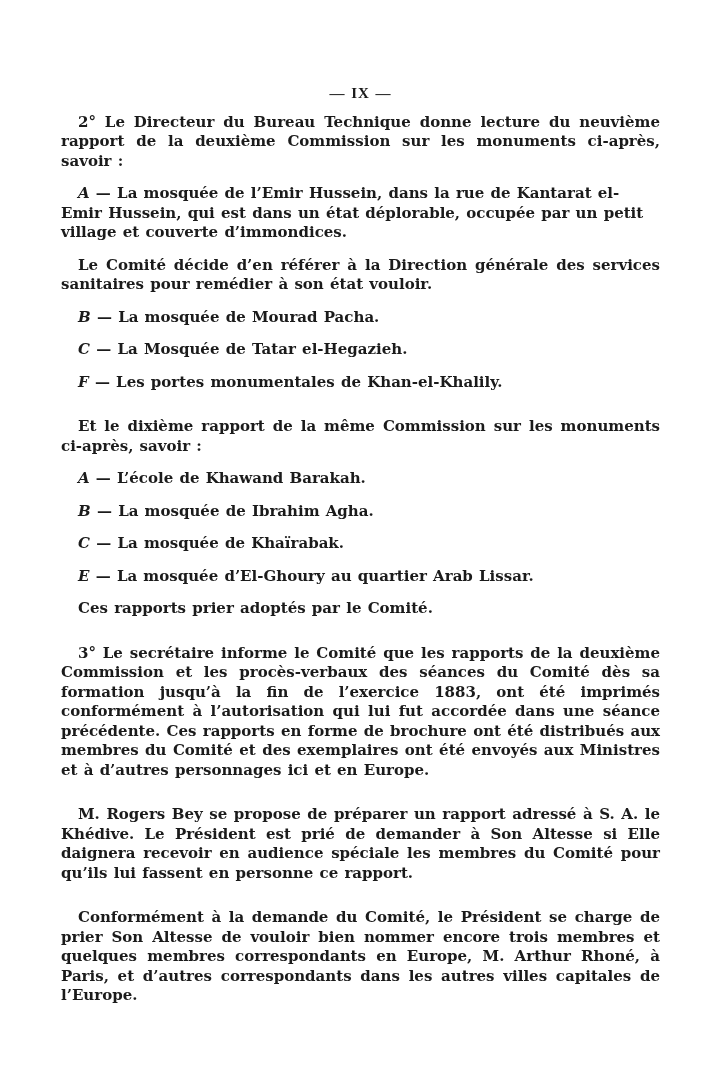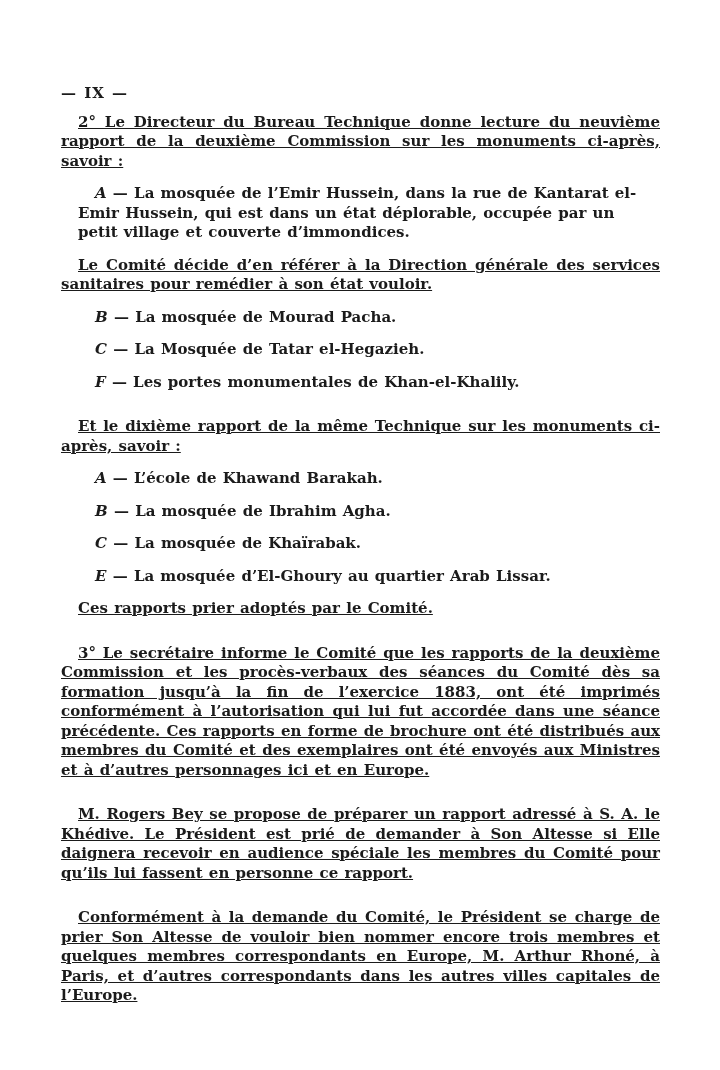--- a/index.html
+++ b/index.html
@@ -20,37 +20,37 @@
     position: absolute;
     left: 61px;
     top: 84px;
     width: 599px;
     font-size: 15px;
     line-height: 19.5px;
     font-weight: 700;
     word-spacing: 1px;
   }
   .header {
-    text-align: left;
+    text-align: center;
     font-size: 15px;
     letter-spacing: 1px;
     margin-bottom: 4px;
+    font-family: Liberation Serif, serif;
   }
   .block {
     margin: 0;
   }
   .para {
     text-indent: 17px;
     text-align: justify;
     margin: 9px 0;
-    text-decoration: underline;
   }
   .item {
     text-indent: 17px;
-    margin: 13px 17px;
+    margin: 13px 0;
   }
   .item .letter {
     font-style: italic;
   }
   .gap {
     margin-top: 25px;
   }
 </style>
 </head>
 <body>
@@ -58,21 +58,21 @@
 <div class="page">
   <div class="content">
     <div class="header">— IX —</div>
     <div id="blocks">
         <p class="block para">2° Le Directeur du Bureau Technique donne lecture du neuvième rapport de la deuxième Commission sur les monuments ci-après, savoir :</p>
         <p class="block item"><span class="letter">A</span> — La mosquée de l’Emir Hussein, dans la rue de Kantarat el-Emir Hussein, qui est dans un état déplorable, occupée par un petit village et couverte d’immondices.</p>
         <p class="block para">Le Comité décide d’en référer à la Direction générale des services sanitaires pour remédier à son état vouloir.</p>
         <p class="block item"><span class="letter">B</span> — La mosquée de Mourad Pacha.</p>
         <p class="block item"><span class="letter">C</span> — La Mosquée de Tatar el-Hegazieh.</p>
         <p class="block item"><span class="letter">F</span> — Les portes monumentales de Khan-el-Khalily.</p>
-        <p class="block para gap">Et le dixième rapport de la même Technique sur les monuments ci-après, savoir :</p>
+        <p class="block para gap">Et le dixième rapport de la même Commission sur les monuments ci-après, savoir :</p>
         <p class="block item"><span class="letter">A</span> — L’école de Khawand Barakah.</p>
         <p class="block item"><span class="letter">B</span> — La mosquée de Ibrahim Agha.</p>
         <p class="block item"><span class="letter">C</span> — La mosquée de Khaïrabak.</p>
         <p class="block item"><span class="letter">E</span> — La mosquée d’El-Ghoury au quartier Arab Lissar.</p>
         <p class="block para">Ces rapports prier adoptés par le Comité.</p>
         <p class="block para gap">3° Le secrétaire informe le Comité que les rapports de la deuxième Commission et les procès-verbaux des séances du Comité dès sa formation jusqu’à la fin de l’exercice 1883, ont été imprimés conformément à l’autorisation qui lui fut accordée dans une séance précédente. Ces rapports en forme de brochure ont été distribués aux membres du Comité et des exemplaires ont été envoyés aux Ministres et à d’autres personnages ici et en Europe.</p>
         <p class="block para gap">M. Rogers Bey se propose de préparer un rapport adressé à S. A. le Khédive. Le Président est prié de demander à Son Altesse si Elle daignera recevoir en audience spéciale les membres du Comité pour qu’ils lui fassent en personne ce rapport.</p>
         <p class="block para gap">Conformément à la demande du Comité, le Président se charge de prier Son Altesse de vouloir bien nommer encore trois membres et quelques membres correspondants en Europe, M. Arthur Rhoné, à Paris, et d’autres correspondants dans les autres villes capitales de l’Europe.</p>
       </div>
 

